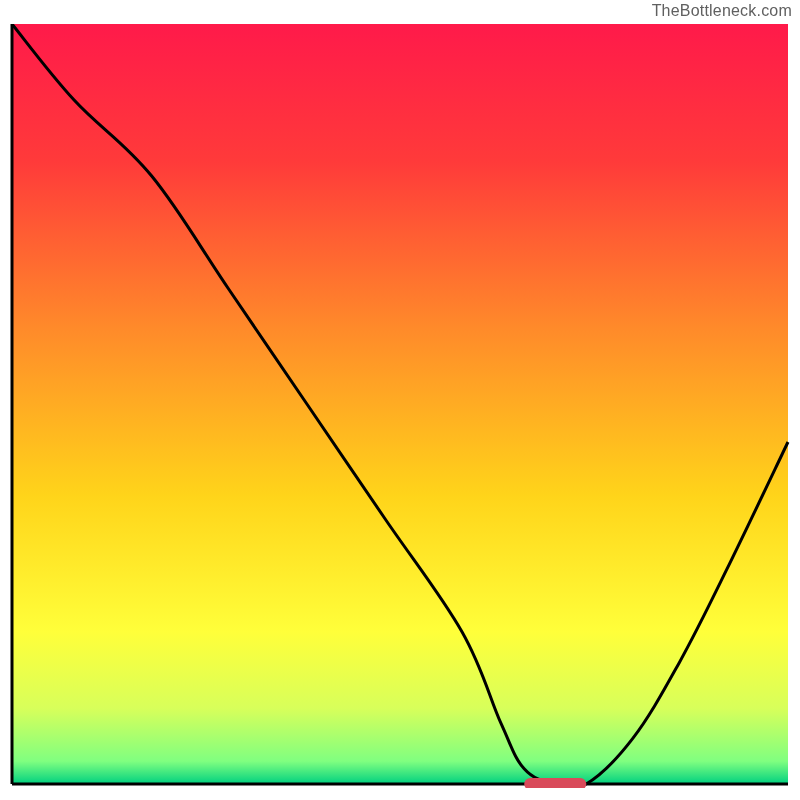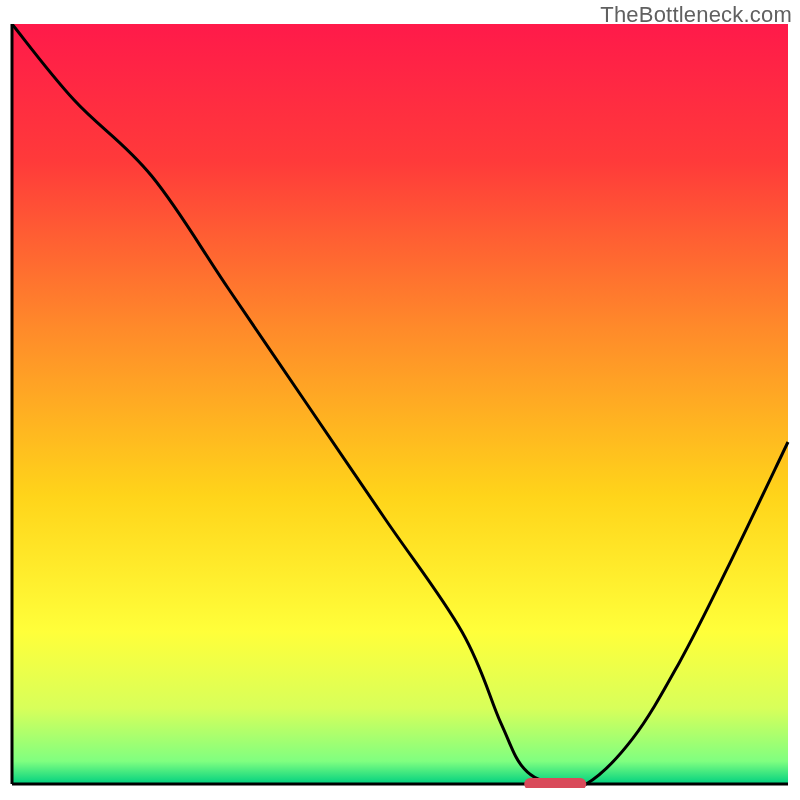--- a/index.html
+++ b/index.html
@@ -14,21 +14,21 @@
   .wrap {
     width: 800px;
     height: 800px;
     position: relative;
   }
   .watermark {
     position: absolute;
     top: 2px;
     right: 8px;
     color: #606060;
-    font-size: 22px;
+    font-size: 16px;
     font-weight: 500;
     letter-spacing: 0.2px;
   }
   .plot {
     position: absolute;
     left: 10px;
     top: 24px;
     width: 780px;
     height: 764px;
   }

